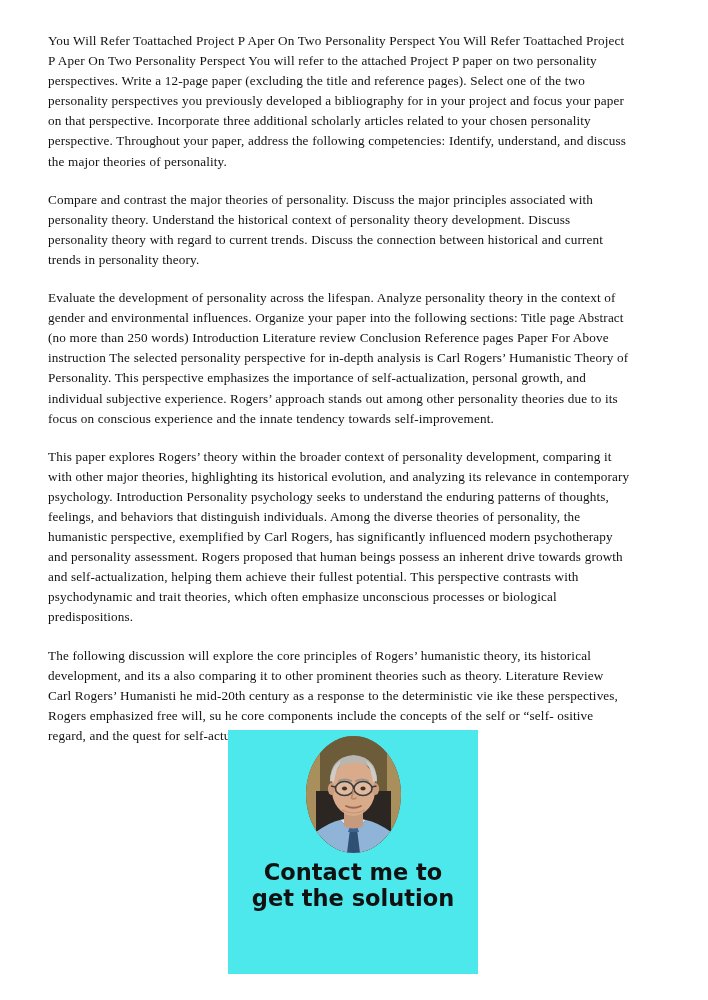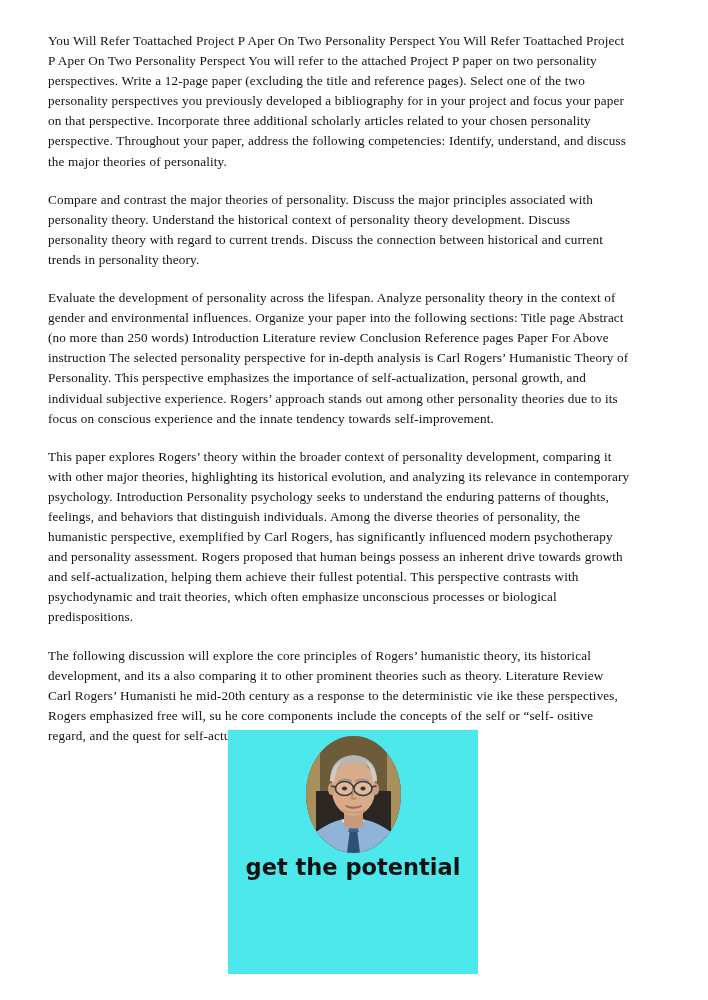--- a/index.html
+++ b/index.html
@@ -154,17 +154,18 @@
 
           <path d="M47.5 54 L45.5 62 Q47.5 64 50 62" stroke="#b9866a" stroke-width="1.5" fill="none" stroke-linecap="round"></path>
 
           <path d="M40 70 Q47.5 73.5 55 70" stroke="#9d6550" stroke-width="1.8" fill="none" stroke-linecap="round"></path>
 
           <path d="M36 74 Q47.5 80 59 74" stroke="#c49377" stroke-width="1.2" fill="none"></path>
         </g>
       </svg>
     </div>
 
-    <div class="promo-line" id="promo-line2">get the potential</div>
+    <div class="promo-line" id="promo-line1">Contact me to</div>
+    <div class="promo-line" id="promo-line2">get the solution</div>
 
   </div>
 
 </div>
 
 </body></html>

